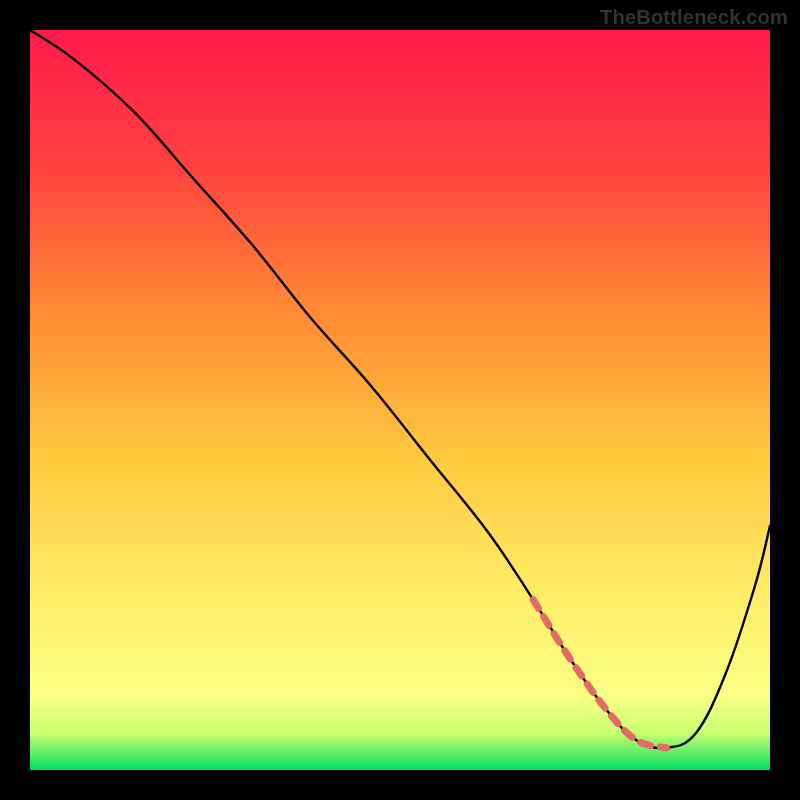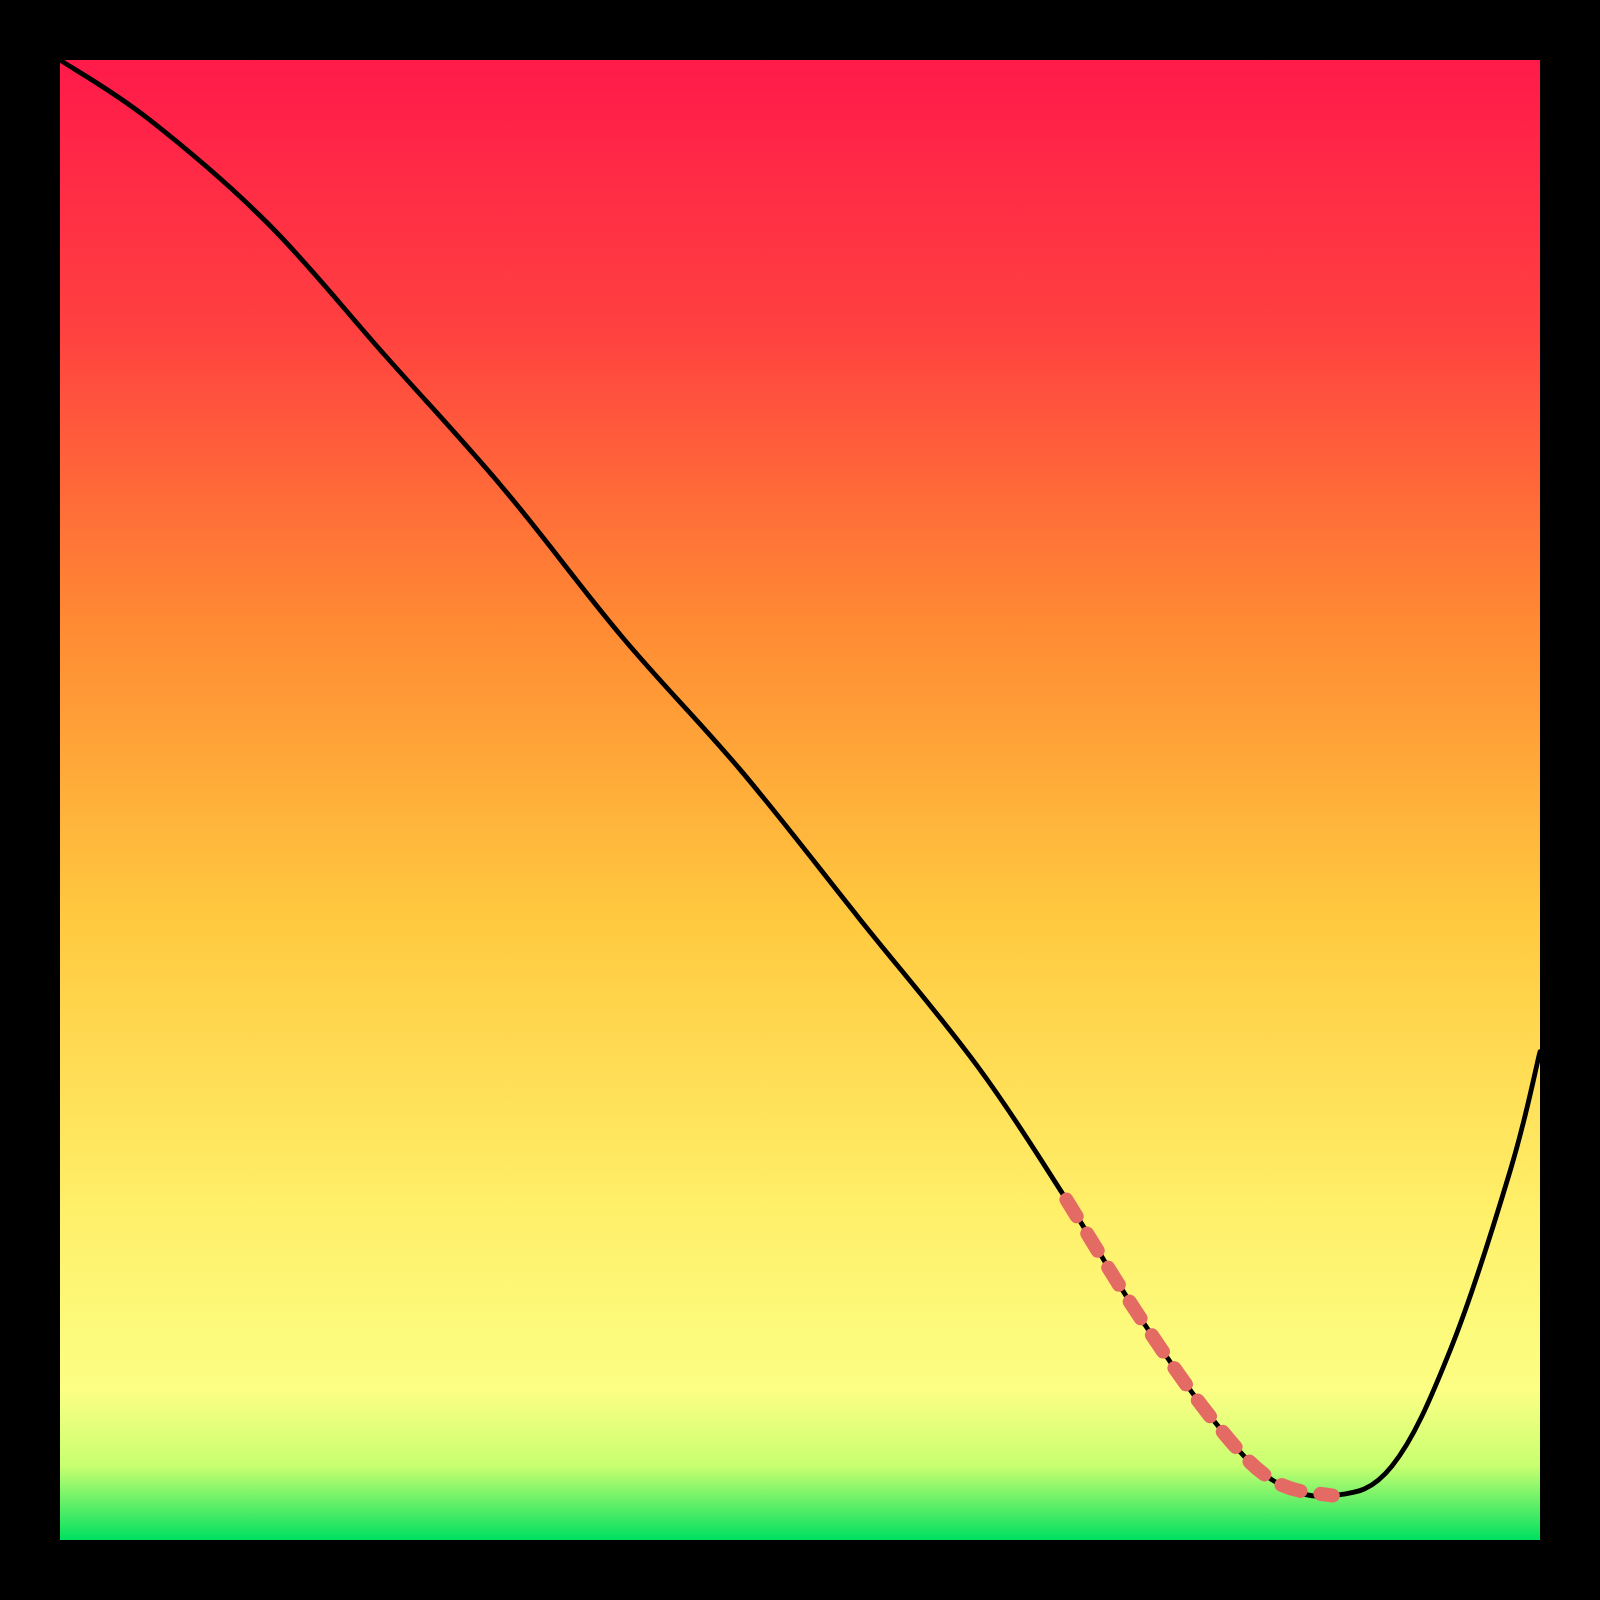--- a/index.html
+++ b/index.html
@@ -37,20 +37,21 @@
   .plot-wrap svg {
     display: block;
     width: 740px;
     height: 740px;
   }
 </style>
 </head>
 <body>
 
 <div class="frame">
+  <div class="watermark">TheBottleneck.com</div>
 
   <div class="plot-wrap">
     <svg viewBox="0 0 740 740">
       <defs>
         <linearGradient id="bg-grad" x1="0" y1="0" x2="0" y2="1">
           <stop offset="0%" stop-color="#ff1a4a"></stop>
           <stop offset="18%" stop-color="#ff4040"></stop>
           <stop offset="38%" stop-color="#ff8a33"></stop>
           <stop offset="58%" stop-color="#ffc93f"></stop>
           <stop offset="78%" stop-color="#fff06a"></stop>

